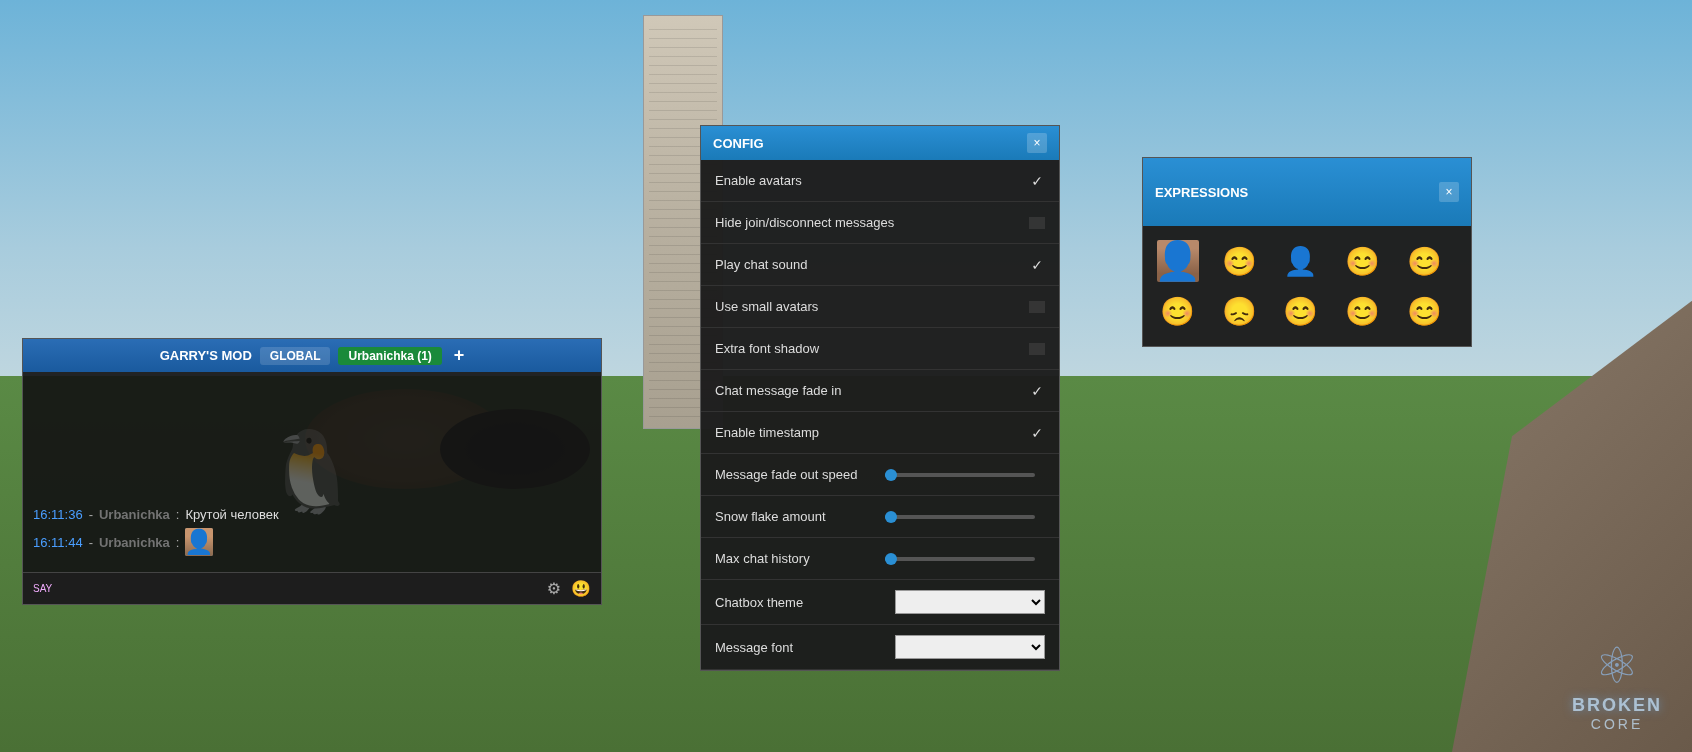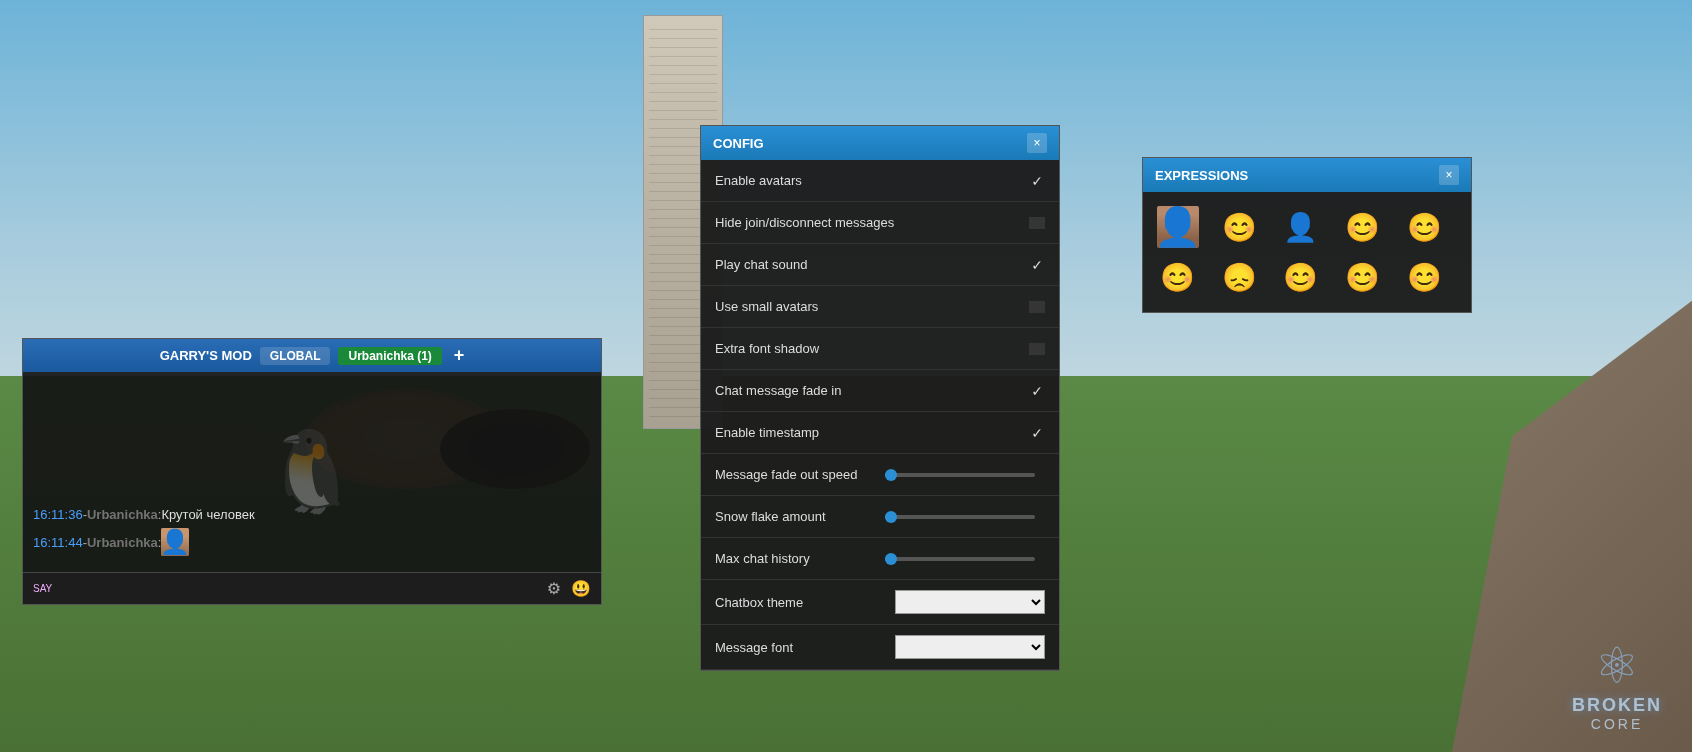--- a/index.html
+++ b/index.html
@@ -166,21 +166,21 @@
       bottom: 10px;
       left: 10px;
       right: 10px;
     }
 
     .chat-msg {
       font-size: 13px;
       margin-bottom: 6px;
       display: flex;
       align-items: center;
-      gap: 0;
+      gap: 6px;
     }
 
     .chat-msg .time {
       color: #4a9eff;
     }
 
     .chat-msg .username {
       color: #737373;
       font-weight: bold;
     }
@@ -346,21 +346,21 @@
       top: 157px;
       left: 1142px;
       width: 330px;
       background: rgba(28, 28, 28, 0.97);
       border: 1px solid #555;
       z-index: 10;
     }
 
     .expressions-header {
       background: linear-gradient(180deg, #2a8fd4 0%, #1a7ab8 100%);
-      padding: 7px 12px;
+      padding: 24px 12px;
       display: flex;
       align-items: center;
       justify-content: space-between;
       color: white;
       font-size: 13px;
       font-weight: bold;
     }
 
     .expressions-body {
       display: grid;

